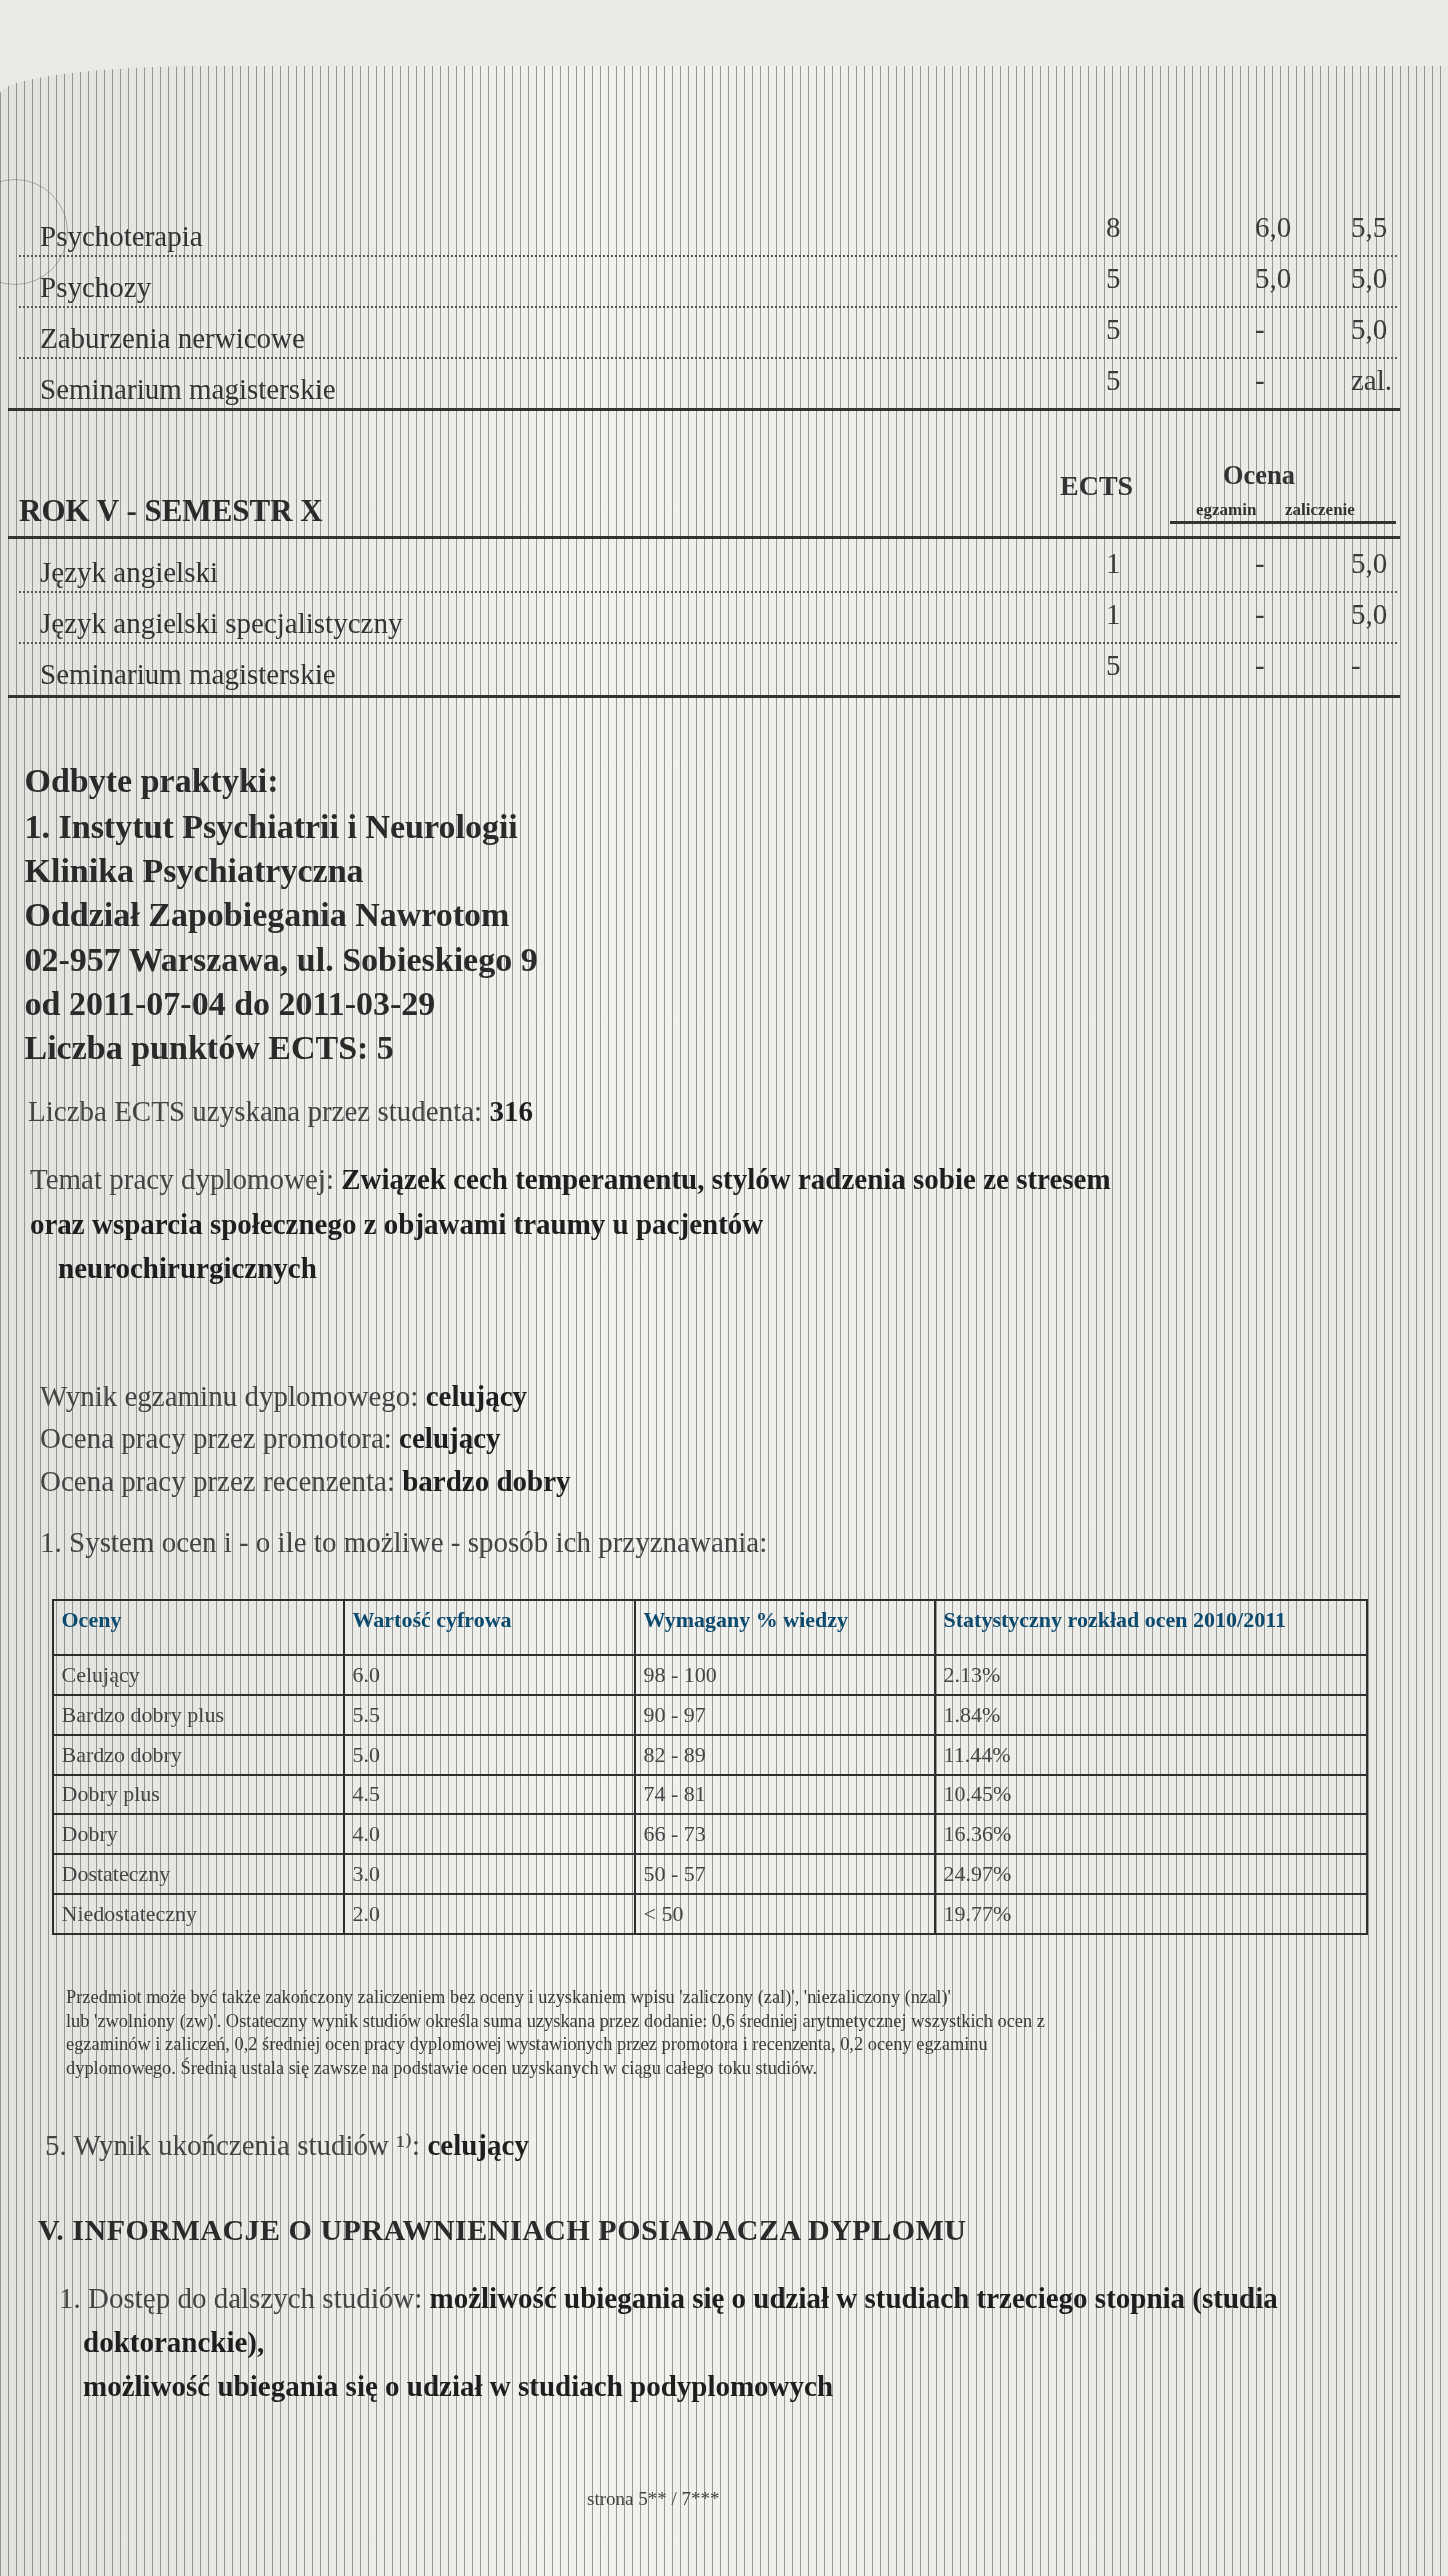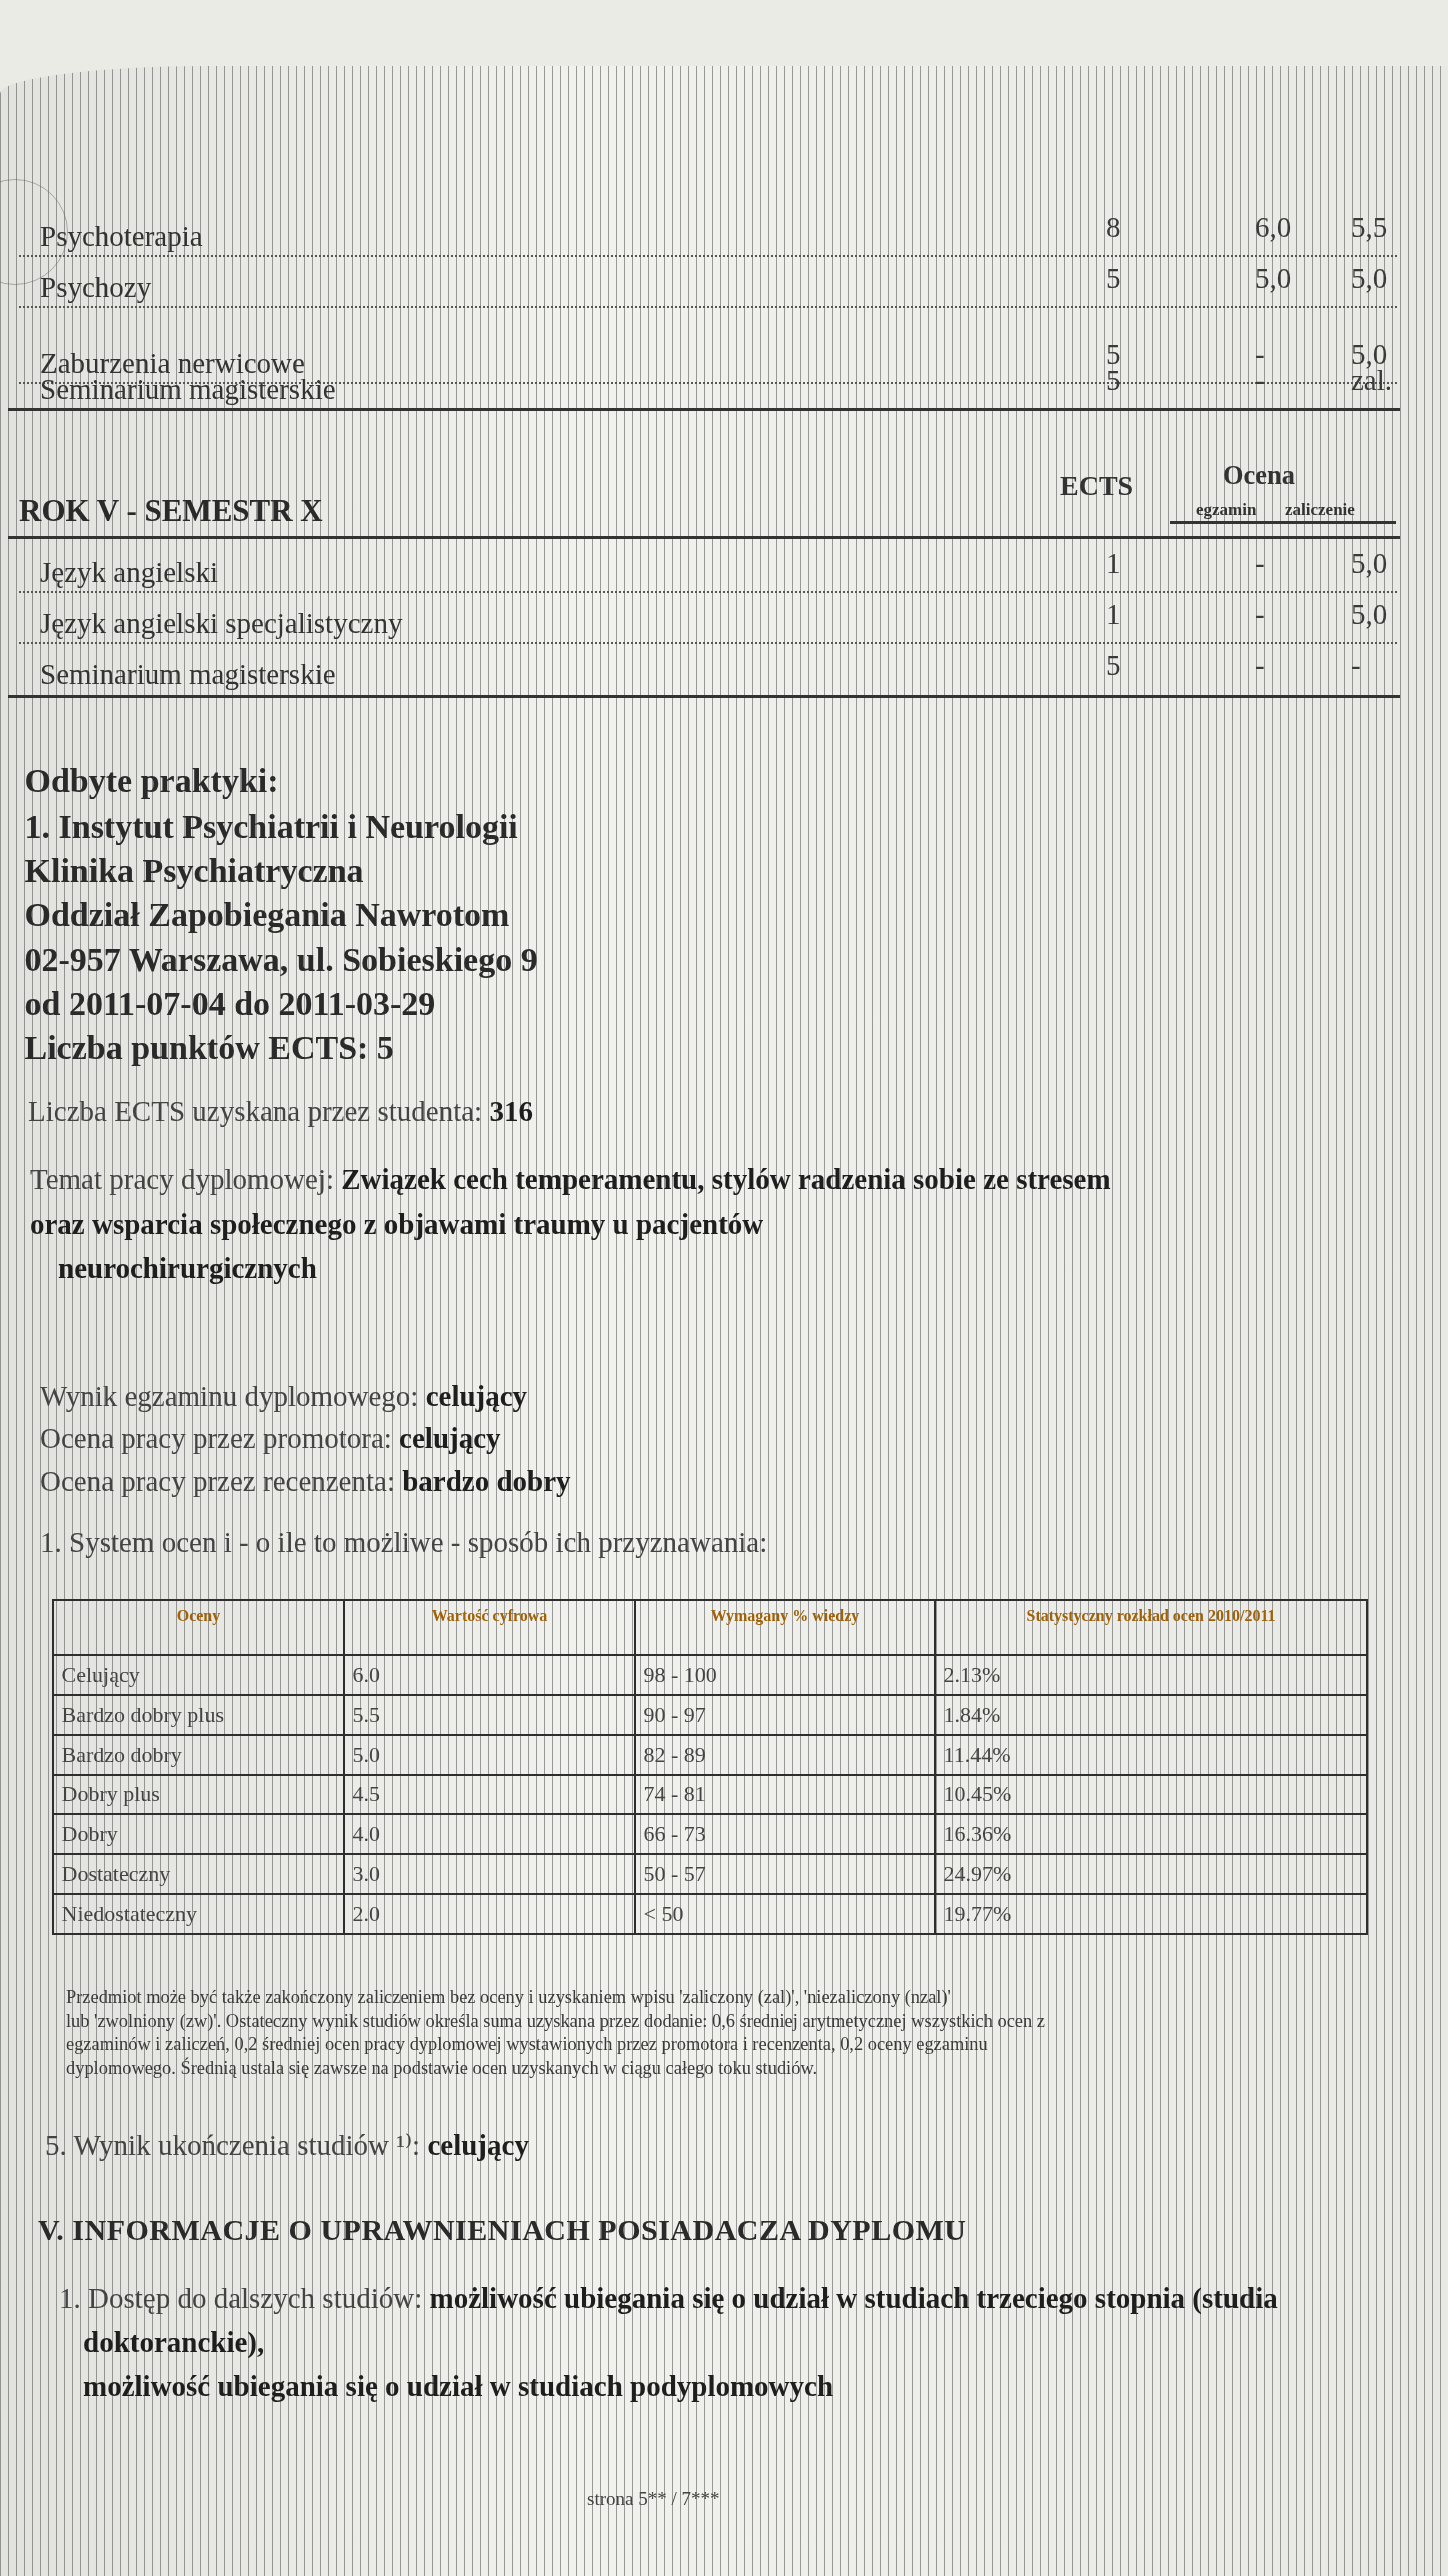--- a/index.html
+++ b/index.html
@@ -36,21 +36,21 @@
   .para { position: absolute; left: 28px; font-size: 29px; color: #444; }
   .para b { color: #1e1e1e; }
   table.grades {
     position: absolute; left: 52px; top: 1599px; width: 1316px;
     border-collapse: collapse; font-size: 22px; color: #444;
   }
   table.grades th, table.grades td {
     border: 2.4px solid #2e2e2e; text-align: left; vertical-align: top;
     padding: 5.7px 7.5px; height: 26.4px;
   }
-  table.grades th { font-weight: bold; color: #a16207; height: 42px; font-size: 16px; text-align: center; }
+  table.grades th { font-weight: bold; color: #0c4a6e; height: 42px; font-size: 22px; }
   .note { position: absolute; left: 66px; top: 1986px; width: 1255px; font-size: 18.4px; line-height: 23.6px; color: #3a3a3a; }
   .sec-head { position: absolute; left: 38px; top: 2213px; font-size: 30px; font-weight: bold; color: #2a2a2a; letter-spacing: 0.5px; }
   .footer { position: absolute; left: 587px; top: 2488px; font-size: 19px; color: #444; }
 </style>
 </head>
 <body>
 
 <div class="paper">
   <div class="stamp"></div>
 </div>
@@ -62,21 +62,21 @@
   <span class="pass">5,5</span>
   <div class="dotline"></div>
 </div>
 <div class="row" style="top:257px;">
   <span class="name">Psychozy</span>
   <span class="ects">5</span>
   <span class="exam">5,0</span>
   <span class="pass">5,0</span>
   <div class="dotline"></div>
 </div>
-<div class="row" style="top:308px;margin-top:25px;">
+<div class="row" style="top:308px;">
   <span class="name">Zaburzenia nerwicowe</span>
   <span class="ects">5</span>
   <span class="exam">-</span>
   <span class="pass">5,0</span>
   <div class="dotline"></div>
 </div>
 <div class="row" style="top:359px;">
   <span class="name">Seminarium magisterskie</span>
   <span class="ects">5</span>
   <span class="exam">-</span>

